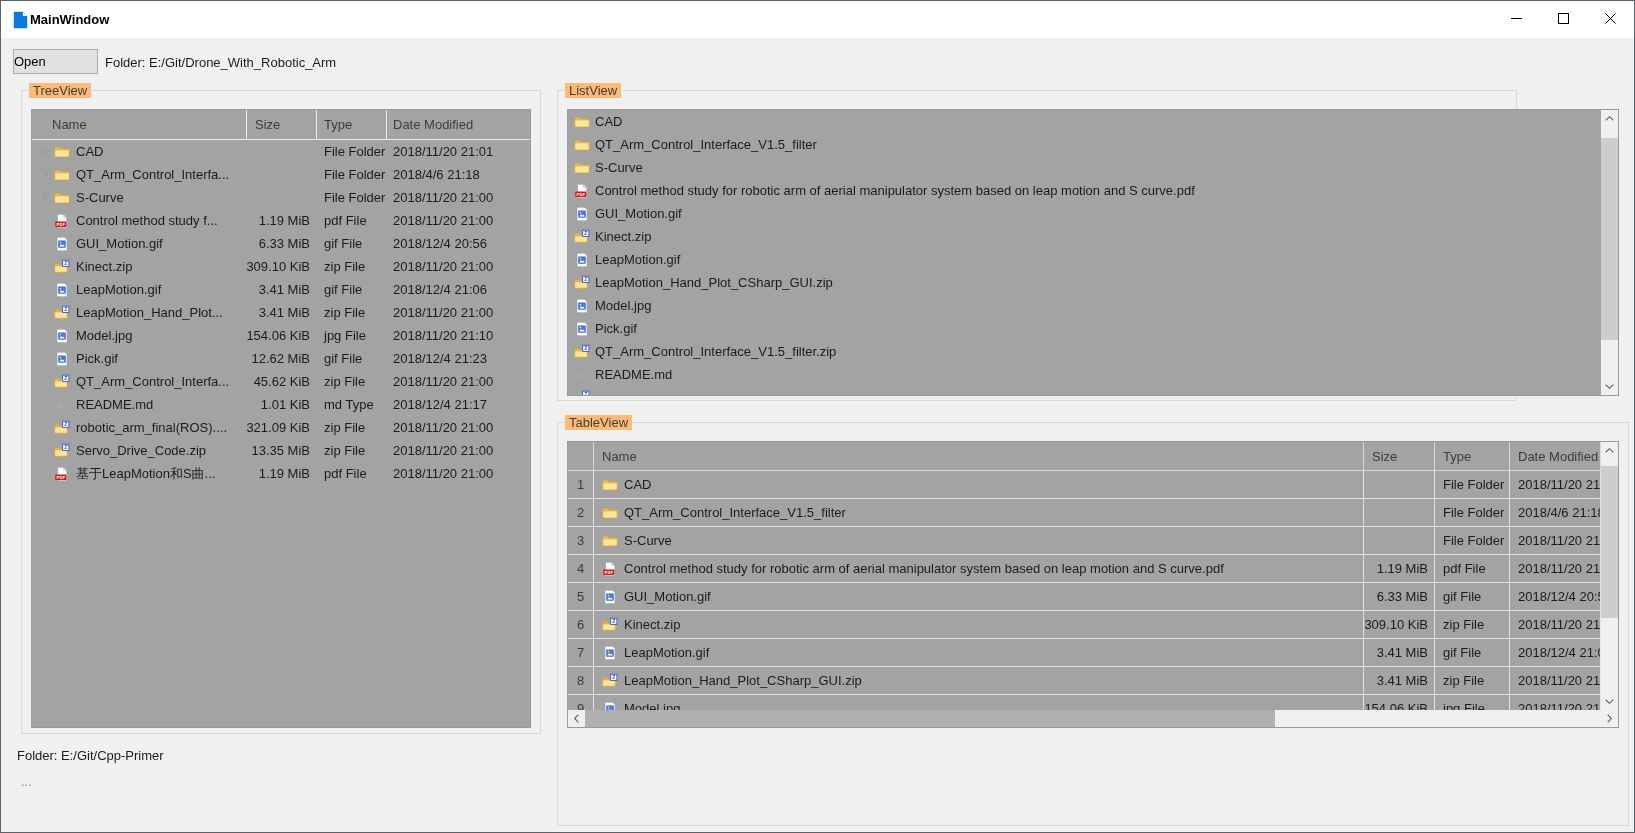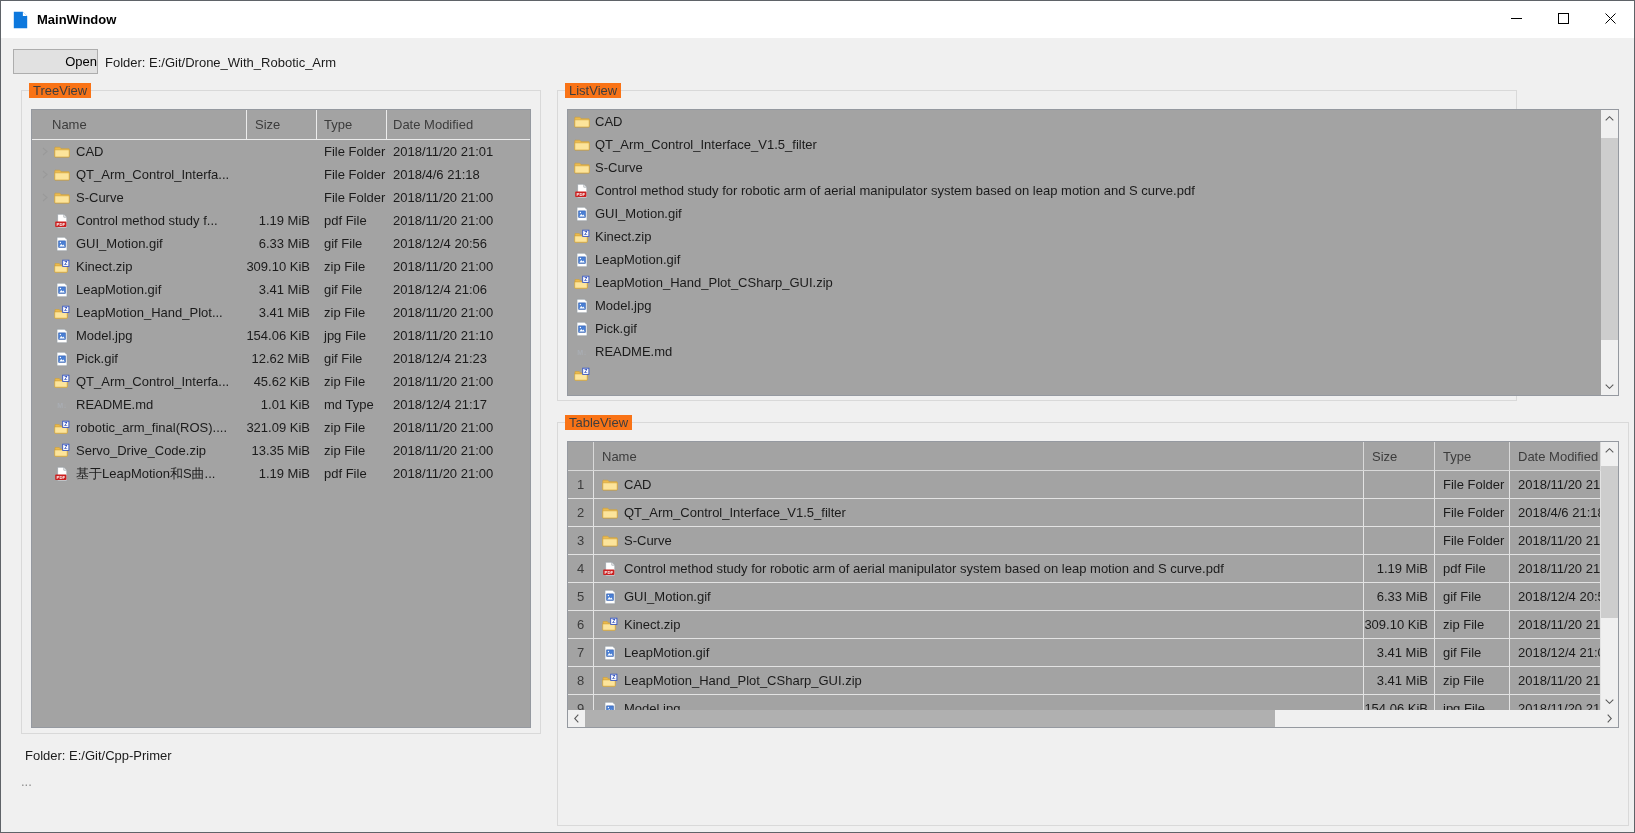--- a/index.html
+++ b/index.html
@@ -2,29 +2,29 @@
 <html><head>
 <meta charset="utf-8">
 <style>
   *{box-sizing:border-box;margin:0;padding:0}
   html,body{width:1635px;height:833px}
   body{background:#f0f0f0;font-family:"Liberation Sans","DejaVu Sans",sans-serif;font-size:13px;color:#1b1b1b;overflow:hidden;position:relative}
   .window{position:absolute;inset:0;border:1px solid #5f6368;background:#f0f0f0}
   
   .titlebar{position:absolute;top:0;left:0;right:0;height:37px;background:#fff;display:flex;align-items:center}
   .app-icon{margin-left:12px;display:inline-flex}
-  .title{margin-left:9px;font-weight:700;color:#000}
+  .title{margin-left:2px;font-weight:700;color:#000}
   .win-controls{margin-left:auto;display:flex;height:100%}
   .win-btn{width:47px;height:100%;display:flex;align-items:center;justify-content:center;background:transparent;border:0;cursor:default}
   
-  .btn-open{position:absolute;left:12px;top:48px;width:85px;height:25px;background:#e1e1e1;border:1px solid #adadad;font:inherit;color:#000;text-align:right}
+  .btn-open{position:absolute;left:12px;top:48px;width:85px;height:25px;background:#e1e1e1;border:1px solid #adadad;font:inherit;color:#000;text-align:left}
   .lbl-folder{position:absolute;left:104px;top:54px}
   
   .group{position:absolute;border:1px solid #d9d9d9}
-  .group-label{position:absolute;top:-8px;left:7px;background:#f97316;padding:0 4px;color:#3e3e3e}
+  .group-label{position:absolute;top:-8px;left:7px;background:#fdba74;padding:0 4px;color:#3e3e3e}
   #tree-group{left:20px;top:89px;width:520px;height:644px}
   #list-group{left:556px;top:89px;width:960px;height:311px}
   #table-group{left:556px;top:421px;width:1072px;height:404px}
   .widget{position:absolute;background:#a3a3a3;border:1px solid #9599a0;overflow:hidden}
   #tree{left:9px;top:18px;width:500px;height:619px}
   #list{left:9px;top:18px;width:1052px;height:287px}
   #table{left:9px;top:18px;width:1052px;height:287px}
   
   .tree-header{display:flex;height:30px;color:#3c3c3c}
   .tree-header .hc{display:flex;align-items:center;border-right:1px solid #ececec;border-bottom:1px solid #ececec;overflow:hidden;white-space:nowrap}
@@ -63,21 +63,21 @@
   .cc-num{width:26px;flex:none;justify-content:center;padding-left:0!important}
   .cc-name{width:770px;flex:none}.cc-size{width:71px;flex:none}.cc-type{width:75px;flex:none}.cc-date{flex:1}
   .table-row{display:flex;height:28px}
   .table-row .cell{display:flex;align-items:center;border-right:1px solid #e3e3e3;border-bottom:1px solid #e3e3e3;overflow:hidden;white-space:nowrap}
   .table-row .cc-num{color:#3c3c3c;justify-content:center}
   .table-row .cc-name{padding-left:8px}
   .table-row .cc-size{justify-content:flex-end;padding-right:6px}
   .table-row .cc-type{padding-left:8px}
   .table-row .cc-date{padding-left:8px}
   
-  .status-folder{position:absolute;left:24px;top:747px}
+  .status-folder{position:absolute;left:16px;top:747px}
   .status-more{position:absolute;left:20px;top:773px;color:#8c8c8c}
 </style>
 </head>
 <body>
 
 <div class="window">
 
   <div class="titlebar">
     <span class="app-icon">
       <svg width="15" height="18" viewBox="0 0 15 18">
@@ -480,20 +480,31 @@
           <div class="list-item">
             <span class="icon">
               <svg width="16" height="16" viewBox="0 0 16 16">
                 <path d="M3 1.2h7.6L13 3.6v11.2H3z" fill="#fff" stroke="#9aa0a6" stroke-width=".7"></path>
                 <rect x="4.7" y="4.9" width="6.6" height="6.4" fill="#4a7fd4" stroke="#2d5aa8" stroke-width=".6"></rect>
                 <path d="M5.4 10.4l1.8-2.5 1.3 1.6.9-.9 1.3 1.8z" fill="#fff"></path>
                 <circle cx="6.4" cy="6.5" r=".65" fill="#fff"></circle>
               </svg>
             </span>
             <span class="label">Pick.gif</span>
+          </div>
+          <div class="list-item">
+            <span class="icon">
+              <svg width="16" height="16" viewBox="0 0 16 16">
+                <path d="M1 4.6h4.2l1.4 1.4h6.6v6.8c0 .3-.2.5-.5.5H1.5c-.3 0-.5-.2-.5-.5z" fill="#edbb4d" stroke="#cf9f35" stroke-width=".6"></path>
+                <path d="M.7 6.9h12.5v5.9c0 .3-.2.4-.4.4H1.1c-.2 0-.4-.1-.4-.4z" fill="#fce49b" stroke="#cf9f35" stroke-width=".6"></path>
+                <rect x="8.7" y="1.2" width="6.2" height="6.2" fill="#fff" stroke="#3353c4" stroke-width=".9"></rect>
+                <text x="11.8" y="6.3" font-size="5.2" font-weight="bold" fill="#2646b8" text-anchor="middle" font-family="Liberation Sans,sans-serif">Z</text>
+              </svg>
+            </span>
+            <span class="label">QT_Arm_Control_Interface_V1.5_filter.zip</span>
           </div>
           <div class="list-item">
             <span class="icon">
               <svg width="16" height="16" viewBox="0 0 16 16">
                 <text x="8" y="11" font-size="7" font-weight="bold" fill="#a9adb3" text-anchor="middle" font-family="Liberation Sans,sans-serif">M↓</text>
               </svg>
             </span>
             <span class="label">README.md</span>
           </div>
           <div class="list-item">

